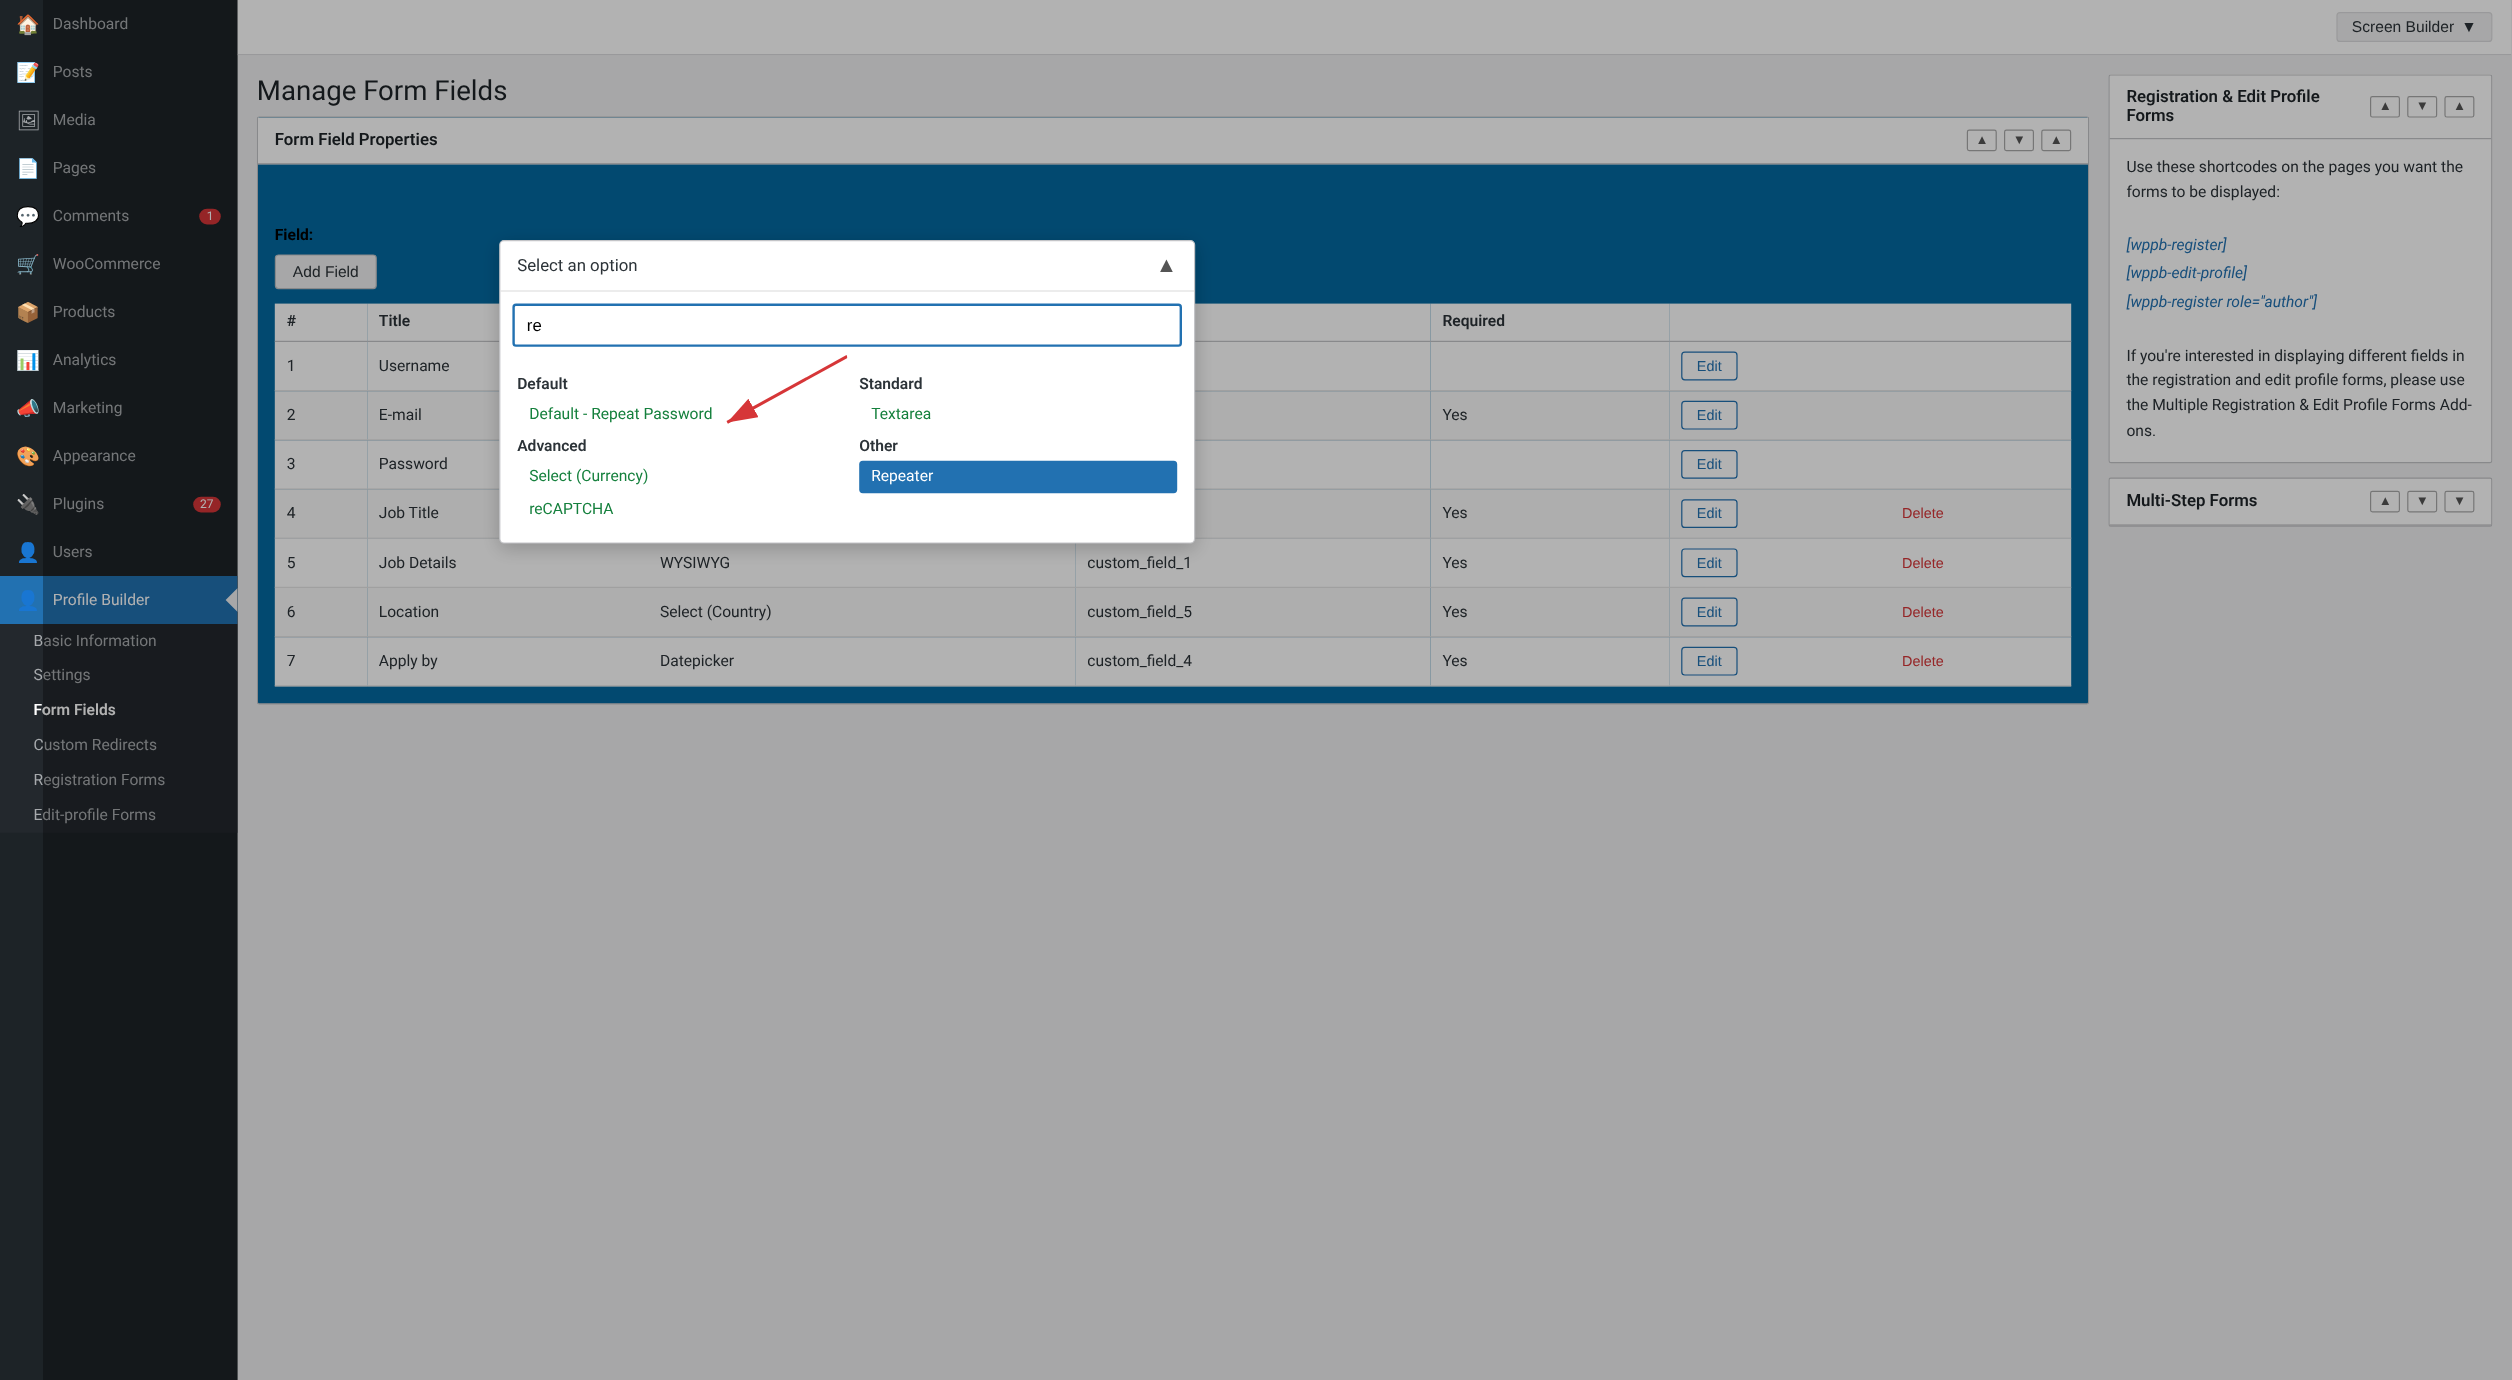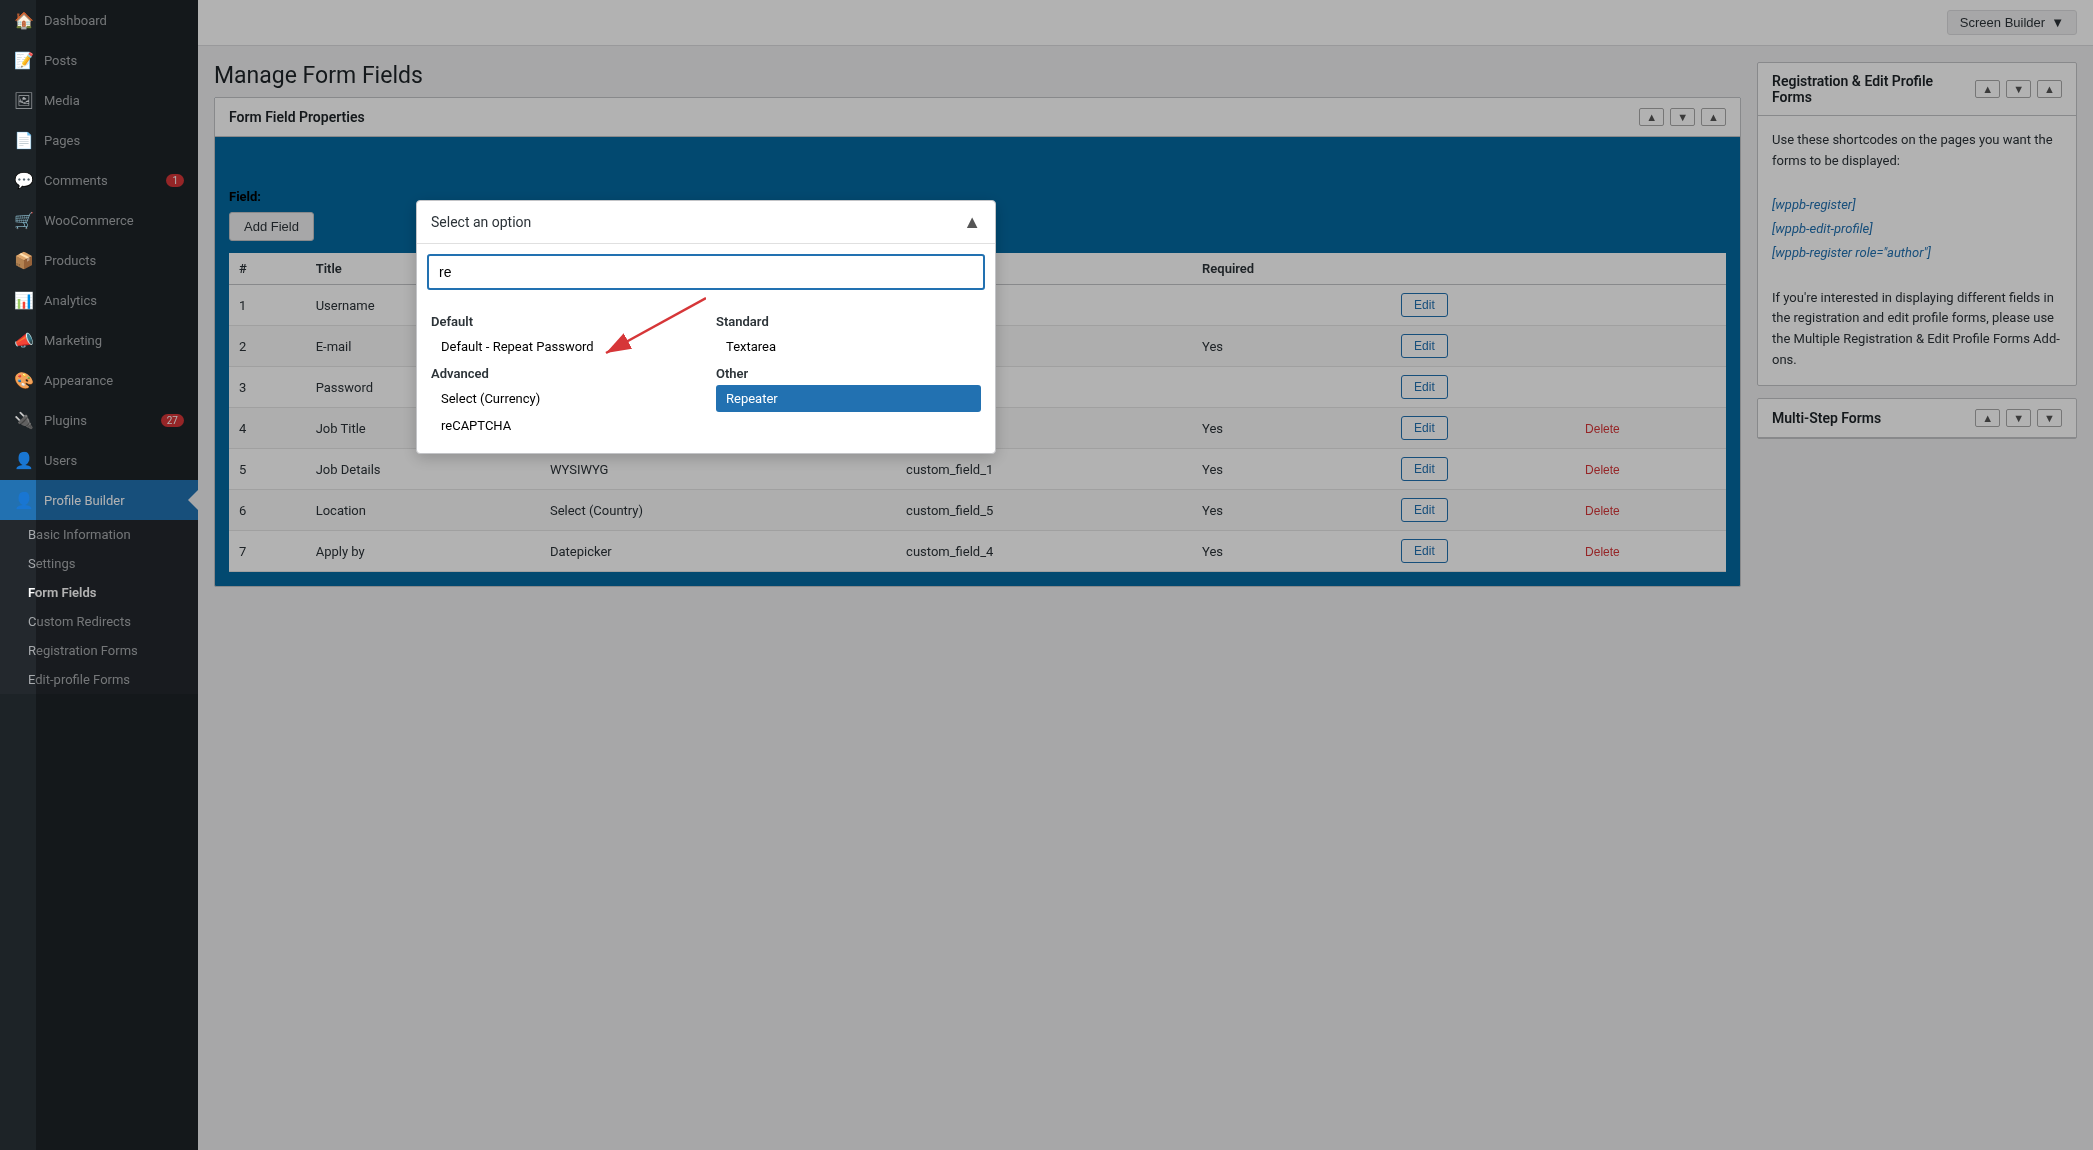--- a/index.html
+++ b/index.html
@@ -257,21 +257,21 @@
       color: #2c3338;
       font-size: 13px;
       padding: 6px 0 4px;
       grid-column: span 1;
     }
     .option-item {
       padding: 6px 10px;
       cursor: pointer;
       border-radius: 3px;
       font-size: 13px;
-      color: #000000;
+      color: #15803d;
     }
     .option-item.selected { background: #2271b1; color: #fff; }
 
     
     .arrow-annotation {
       position: absolute;
       top: 42px;
       left: 130px;
       pointer-events: none;
     }

